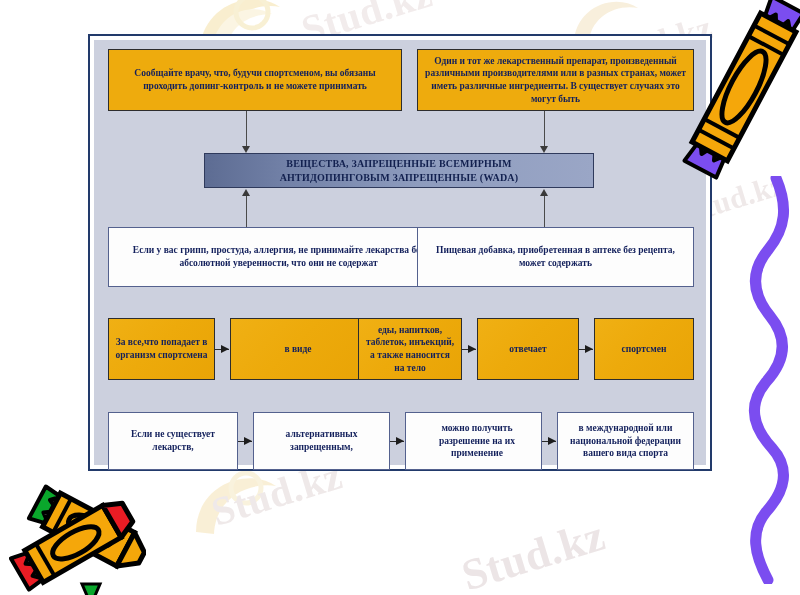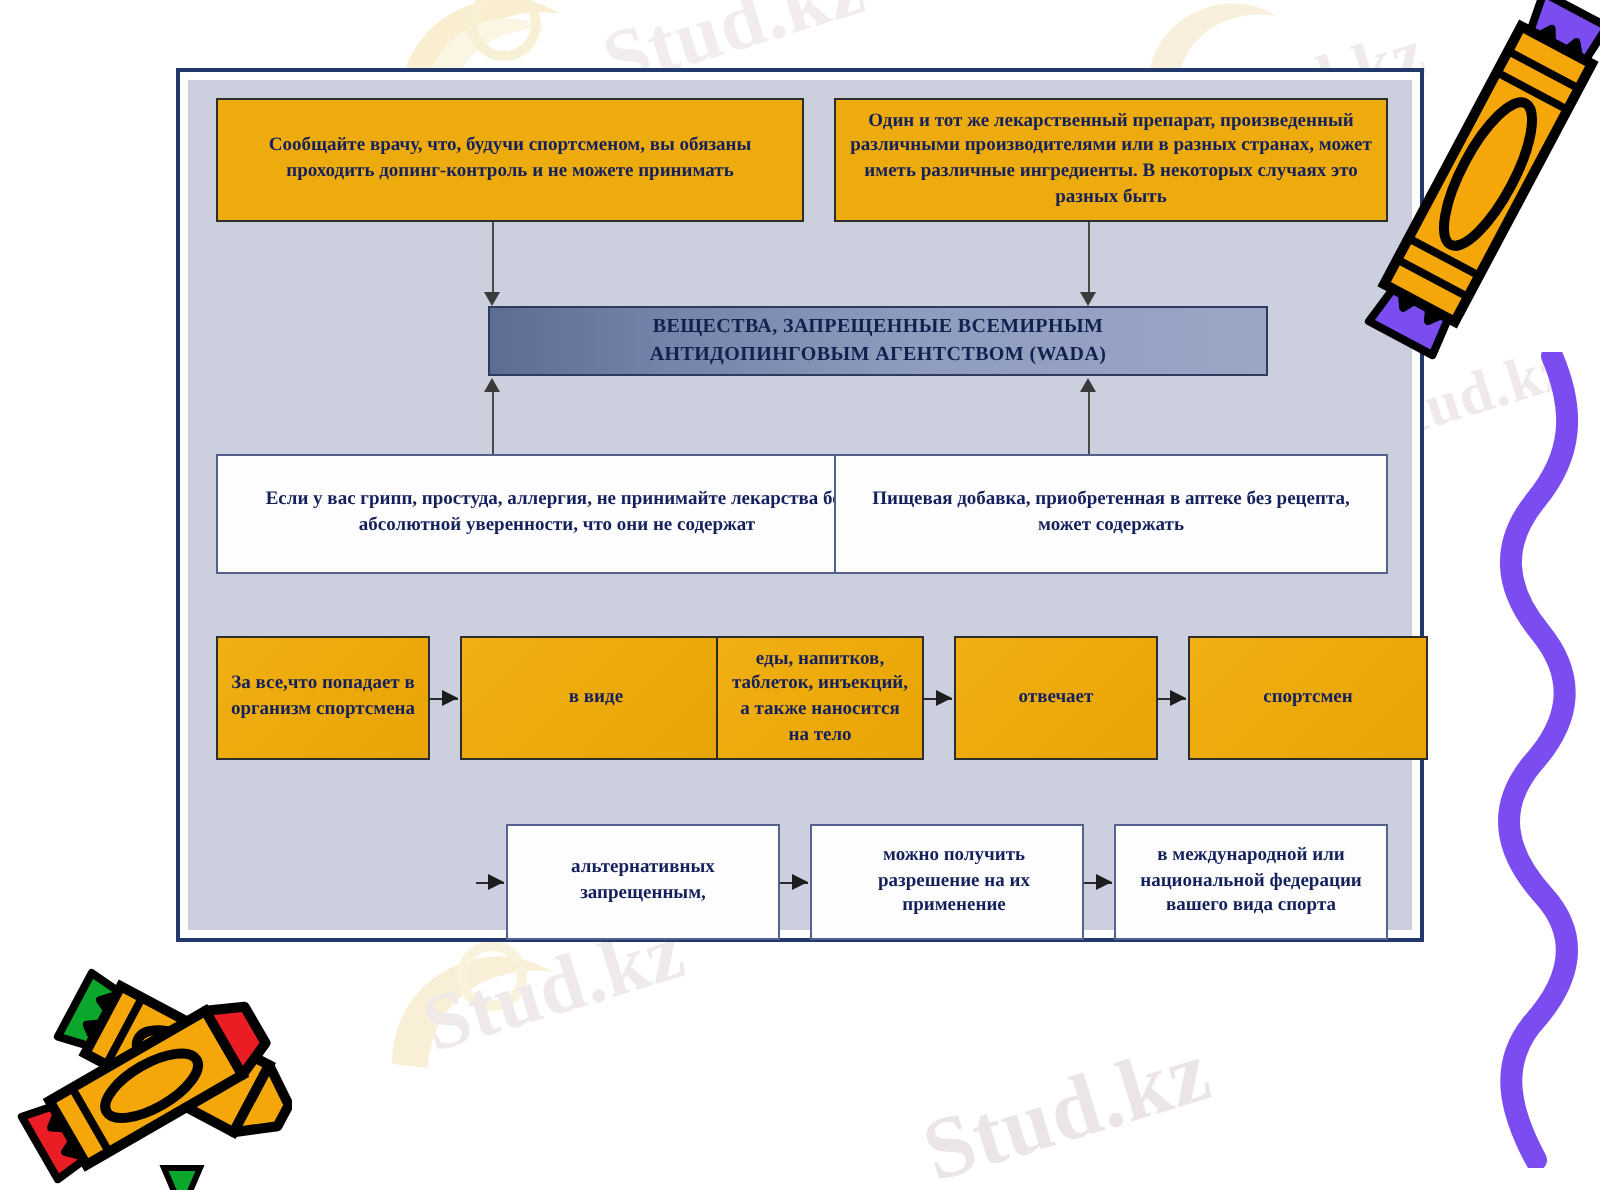--- a/index.html
+++ b/index.html
@@ -68,21 +68,20 @@
   .node-white{
     background:#fdfdfd;
     border:1px solid #54618e;
   }
   .node-blue{
     background:linear-gradient(90deg,#5d6c93 0%,#7382a8 22%,#8e9cbe 55%,#9aa6c6 100%);
     border:1px solid #2f3a5c;
     color:#12204f;
     font-size:10px;
     letter-spacing:.2px;
-    margin-left:40px;
   }
   .node span{display:block;}
   .v-line{
     position:absolute;
     width:1px;
     background:#4a4a4a;
     z-index:8;
   }
   .h-line{
     position:absolute;
@@ -150,32 +149,32 @@
 </div>
 
 <div class="panel">
   <div class="panel-inner">
 
     <div class="node node-orange" style="left:14px;top:9px;width:294px;height:62px;text-align:center;">
       <span>Сообщайте врачу, что, будучи спортсменом, вы обязаны проходить допинг-контроль и не можете принимать</span>
     </div>
 
     <div class="node node-orange" style="left:323px;top:9px;width:277px;height:62px;">
-      <span>Один и тот же лекарственный препарат, произведенный различными производителями или в разных странах, может иметь различные ингредиенты. В некоторых случаях это разных быть</span>
+      <span>Один и тот же лекарственный препарат, произведенный различными производителями или в разных странах, может иметь различные ингредиенты. В существует случаях это могут быть</span>
     </div>
 
     <div class="v-line" style="left:152px;top:71px;height:36px;"></div>
     <div class="arrow-down" style="left:148px;top:106px;"></div>
 
     <div class="v-line" style="left:450px;top:71px;height:36px;"></div>
     <div class="arrow-down" style="left:446px;top:106px;"></div>
 
     <div class="node node-blue" style="left:110px;top:113px;width:390px;height:35px;flex-direction:column;justify-content:center;">
       <span>ВЕЩЕСТВА, ЗАПРЕЩЕННЫЕ ВСЕМИРНЫМ</span>
-      <span>АНТИДОПИНГОВЫМ АГЕНТСТВОМ (WADA)</span>
+      <span>АНТИДОПИНГОВЫМ ЗАПРЕЩЕННЫЕ (WADA)</span>
     </div>
 
     <div class="v-line" style="left:152px;top:155px;height:33px;"></div>
     <div class="arrow-up" style="left:148px;top:149px;"></div>
 
     <div class="v-line" style="left:450px;top:155px;height:33px;"></div>
     <div class="arrow-up" style="left:446px;top:149px;"></div>
 
     <div class="node node-white" style="left:14px;top:187px;width:341px;height:60px;">
       <span>Если у вас грипп, простуда, аллергия, не принимайте лекарства без абсолютной уверенности, что они не содержат</span>
@@ -202,24 +201,27 @@
     </div>
     <div class="h-line" style="left:368px;top:309px;width:14px;"></div>
     <div class="arrow-right" style="left:374px;top:305px;"></div>
 
     <div class="node node-orange-grad" style="left:383px;top:278px;width:102px;height:62px;">
       <span>отвечает</span>
     </div>
     <div class="h-line" style="left:485px;top:309px;width:14px;"></div>
     <div class="arrow-right" style="left:491px;top:305px;"></div>
 
-    <div class="node node-orange-grad" style="left:500px;top:278px;width:120px;height:62px;">
+    <div class="node node-orange-grad" style="left:500px;top:278px;width:100px;height:62px;">
       <span>спортсмен</span>
     </div>
 
+    <div class="node node-white" style="left:14px;top:372px;width:130px;height:58px;">
+      <span>Если не существует лекарств,</span>
+    </div>
     <div class="h-line" style="left:144px;top:401px;width:14px;"></div>
     <div class="arrow-right" style="left:150px;top:397px;"></div>
 
     <div class="node node-white" style="left:159px;top:372px;width:137px;height:58px;">
       <span>альтернативных запрещенным,</span>
     </div>
     <div class="h-line" style="left:296px;top:401px;width:14px;"></div>
     <div class="arrow-right" style="left:302px;top:397px;"></div>
 
     <div class="node node-white" style="left:311px;top:372px;width:137px;height:58px;padding-left:12px;">

